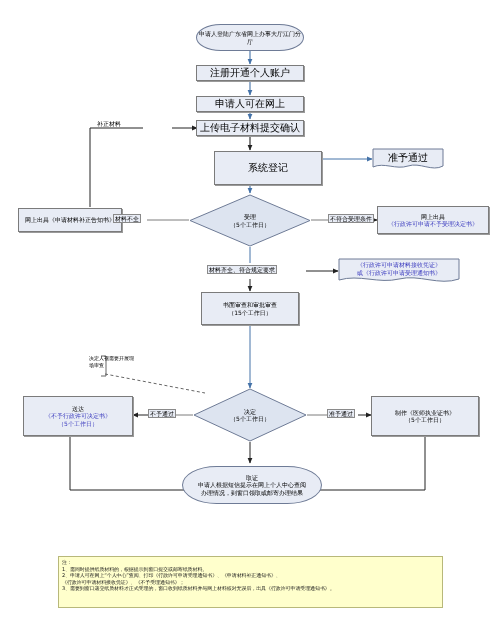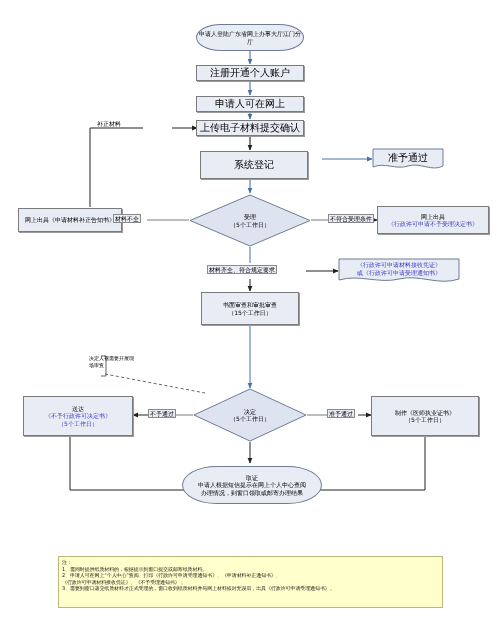--- a/index.html
+++ b/index.html
@@ -177,21 +177,21 @@
 </div>
 
 <div class="node box f65" style="left:196px;top:96px;width:108px;height:16px;">
   <span class="inner">申请人可在网上</span>
 </div>
 
 <div class="node box f65" style="left:196px;top:120px;width:108px;height:16px;">
   <span class="inner">上传电子材料提交确认</span>
 </div>
 
-<div class="node box f65" style="left:200px;top:151px;width:108px;height:28px;">
+<div class="node box f65" style="left:214px;top:151px;width:108px;height:34px;">
   <span class="inner">系统登记</span>
 </div>
 
 <div class="doc" style="left:372px;top:148px;width:72px;height:24px;">
   <svg width="72" height="24" viewBox="0 0 72 24" xmlns="http://www.w3.org/2000/svg">
     <path d="M1,1 L71,1 L71,18 C60,24 48,14 36,18 C24,22 12,14 1,19 Z" fill="#e8ecf5" stroke="#6e7b96" stroke-width="1"></path>
   </svg>
   <div class="doclabel f65" style="top:4px;">准予通过</div>
 </div>
 

